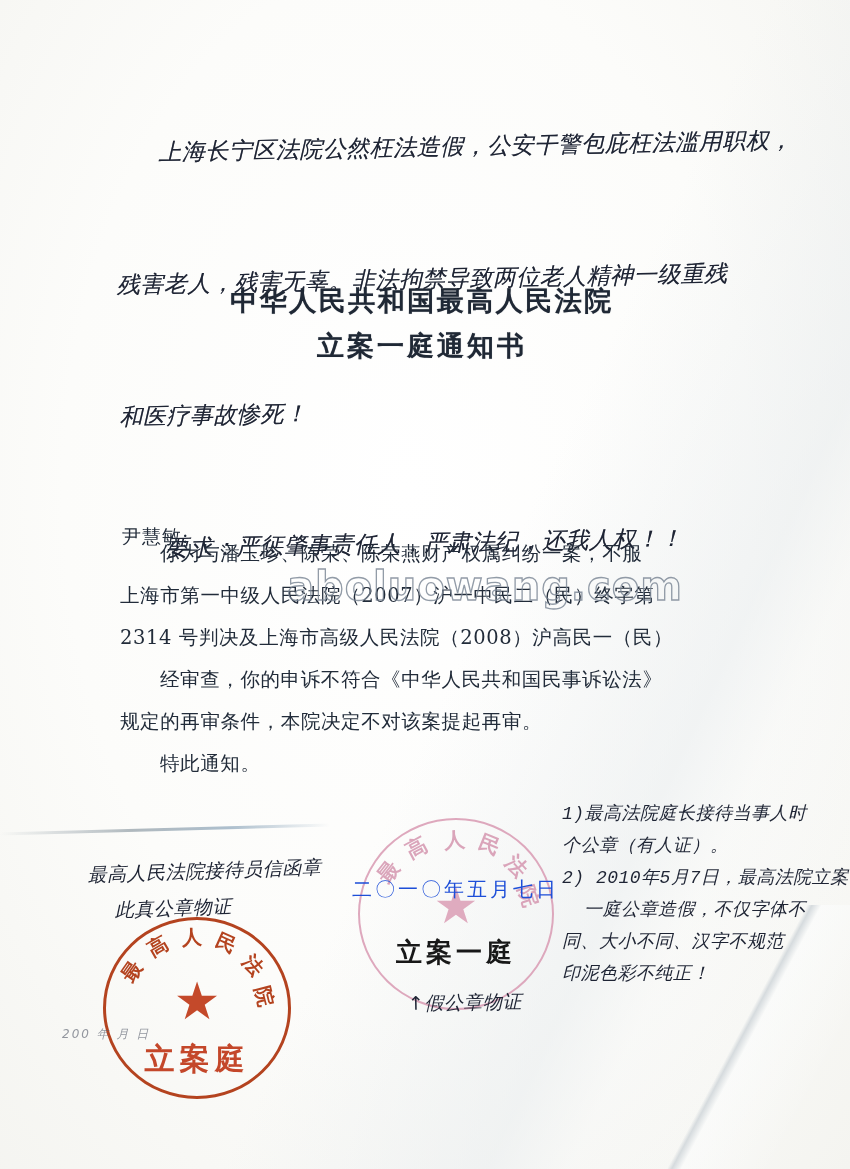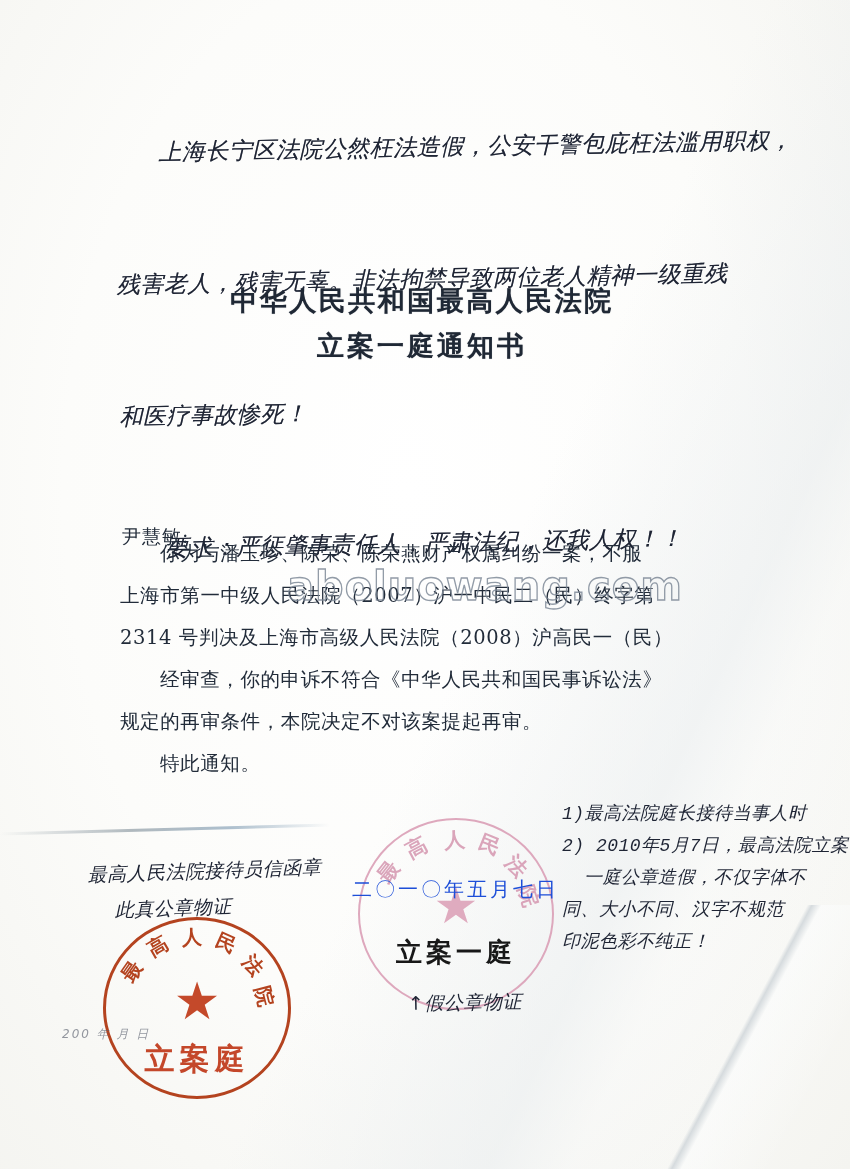--- a/index.html
+++ b/index.html
@@ -244,19 +244,20 @@
 
   <div id="ann-left" class="hand">
     <span class="blk">最高人民法院接待员信函章</span>
     <span class="l2">此真公章物证</span>
   </div>
 
   <div id="ann-center" class="hand">↑假公章物证</div>
 
   <div id="ann-right" class="hand">
     <span class="blk">1)最高法院庭长接待当事人时</span>
+    <span class="blk">个公章（有人证）。</span>
     <span class="blk">2) 2010年5月7日，最高法院立案</span>
     <span class="hang">一庭公章造假，不仅字体不</span>
     <span class="blk">同、大小不同、汉字不规范</span>
     <span class="blk">印泥色彩不纯正！</span>
   </div>
 
 </div>
 
 </body></html>

